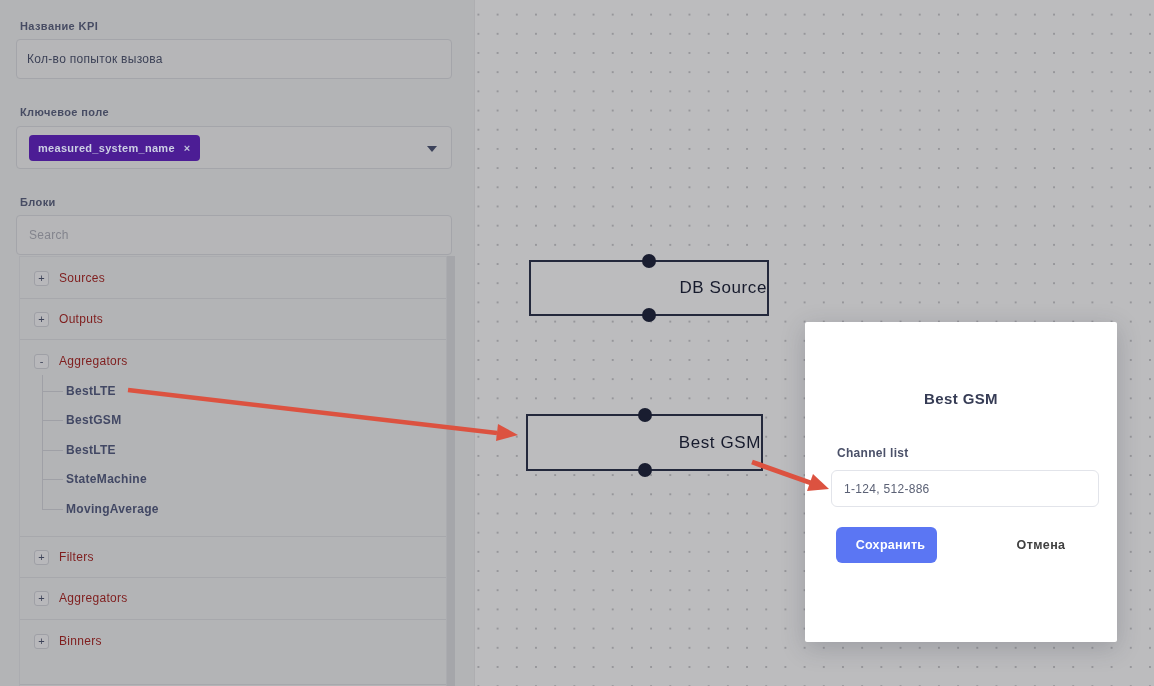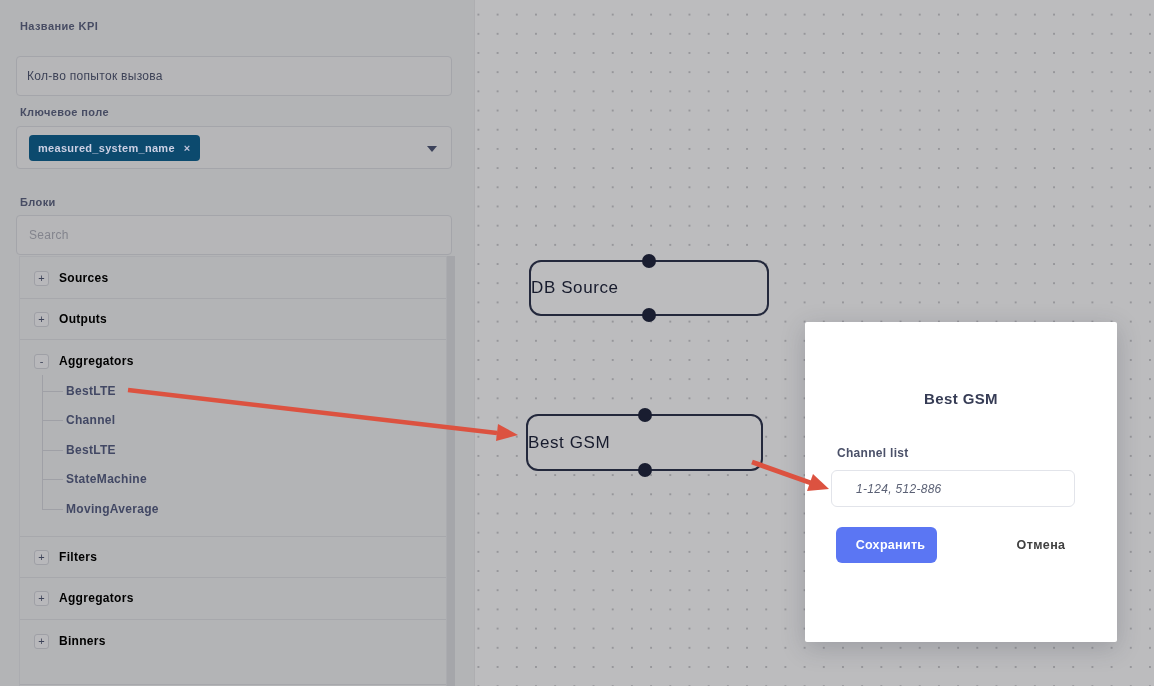--- a/index.html
+++ b/index.html
@@ -52,21 +52,21 @@
   .tree .divider { position:absolute; left:0; right:0; height:1px; background:#a7a8ac; }
   .tree-row {
     position:absolute; left:14px; display:flex; align-items:center; gap:10px;
     height:16px; cursor:pointer;
   }
   .toggle {
     width:15px; height:15px; border:1px solid #9fa0a6; border-radius:3px;
     font-size:11px; line-height:13px; text-align:center; color:#3e4459;
     background:#b8b8bb; flex:0 0 auto;
   }
-  .tree-row .row-label { font-size:12px; font-weight:700; letter-spacing:.3px; color:#000000; }
+  .tree-row .row-label { font-size:12px; font-weight:400; letter-spacing:.3px; color:#7f1d1d; }
   .tree-child {
     position:absolute; left:46px; height:14px; font-size:12px; font-weight:600;
     letter-spacing:.3px; color:#424864; cursor:pointer;
   }
   .guide-v { position:absolute; left:22px; width:1px; background:#9fa0a6; }
   .guide-h { position:absolute; left:22px; width:21px; height:1px; background:#9fa0a6; }
   .scroll-strip {
     position:absolute; left:447px; top:256px; width:8px; height:430px;
     background:#a5a6aa; z-index:2;
   }
@@ -74,22 +74,22 @@
   
   .canvas {
     position:absolute; left:475px; top:0; width:679px; height:686px;
     background-color:#bcbcbe;
     background-image:radial-gradient(circle, #96969a 1.1px, transparent 1.3px);
     background-size:19.2px 19.2px; background-position:13px 5px;
     z-index:1;
   }
   .flow-node {
     position:absolute; background:#bcbcbe;
-    border:2px solid #23283c; border-radius:12px;
-    display:flex; align-items:center; justify-content:flex-start;
+    border:2px solid #23283c; border-radius:0;
+    display:flex; align-items:center; justify-content:flex-end;
     font-size:17px; letter-spacing:.6px; color:#171b2d; cursor:grab;
   }
   .port {
     position:absolute; left:50%; width:14px; height:14px; margin-left:-7px;
     background:#191d30; border-radius:50%;
   }
   .port.top { top:-8px; } .port.bottom { bottom:-8px; }
 
   
   .modal {
@@ -99,24 +99,24 @@
   }
   .modal-title {
     position:absolute; left:0; right:0; top:68px; text-align:center;
     font-size:15px; font-weight:700; letter-spacing:.4px; color:#363c55;
   }
   .modal-field-label {
     position:absolute; left:32px; top:124px; font-size:12px; font-weight:700;
     letter-spacing:.3px; color:#4b5169;
   }
   .modal-input {
-    position:absolute; left:26px; top:148px; width:244px; height:37px;
-    border:1px solid #e2e4ea; border-radius:6px; padding:0 24px;
+    position:absolute; left:26px; top:148px; width:268px; height:37px;
+    border:1px solid #e2e4ea; border-radius:6px; padding:0 12px;
     font-size:12px; color:#5b6175; letter-spacing:.3px; outline:none;
-    font-family:"Liberation Sans", sans-serif; background:#fff;font-style:italic;
+    font-family:"Liberation Sans", sans-serif; background:#fff;
   }
   .save-btn {
     position:absolute; left:31px; top:205px; width:101px; height:36px;
     border:none; border-radius:6px; background:#5b76f3; color:#ffffff;
     font-size:12.5px; font-weight:600; letter-spacing:.3px; cursor:pointer;
     font-family:"Liberation Sans", sans-serif;
     padding-left:8px;
   }
   .cancel-btn {
     position:absolute; left:183px; top:205px; width:106px; height:36px;
@@ -128,25 +128,25 @@
   
   .arrows { position:absolute; left:0; top:0; width:1154px; height:686px;
     z-index:50; pointer-events:none; }
 </style>
 </head>
 <body>
 
 <div class="sidebar">
 
   <div class="fld-label" style="top:20px">Название KPI</div>
-  <input class="dim-input" style="top: 56px; padding-left: 10px;" value="Кол-во попыток вызова">
+  <input class="dim-input" style="top: 39px; padding-left: 10px;" value="Кол-во попыток вызова">
 
   <div class="fld-label" style="top:106px">Ключевое поле</div>
   <div class="selectbox">
-    <span class="tag" style="background: #0c4a6e;">
+    <span class="tag" style="background: #4c1d95;">
       <span>measured_system_name</span>
       <span class="tag-x">×</span>
     </span>
     <span class="caret-down"></span>
   </div>
 
   <div class="fld-label" style="top:196px">Блоки</div>
   <input class="dim-input" style="top: 215px;" placeholder="Search">
 
   <div class="tree">
@@ -172,21 +172,21 @@
     </div>
 
     <div class="guide-v" style="top:118px; height:134px"></div>
     <div class="guide-h" style="top:134px"></div>
     <div class="guide-h" style="top:163px"></div>
     <div class="guide-h" style="top:193px"></div>
     <div class="guide-h" style="top:222px"></div>
     <div class="guide-h" style="top:252px"></div>
 
     <div class="tree-child" style="top:127px">BestLTE</div>
-    <div class="tree-child" style="top:156px">Channel</div>
+    <div class="tree-child" style="top:156px">BestGSM</div>
     <div class="tree-child" style="top:186px">BestLTE</div>
     <div class="tree-child" style="top:215px">StateMachine</div>
     <div class="tree-child" style="top:245px">MovingAverage</div>
 
     <div class="tree-row" style="top:292px">
       <span class="toggle">+</span>
       <span class="row-label">Filters</span>
     </div>
     <div class="tree-row" style="top:333px">
       <span class="toggle">+</span>

